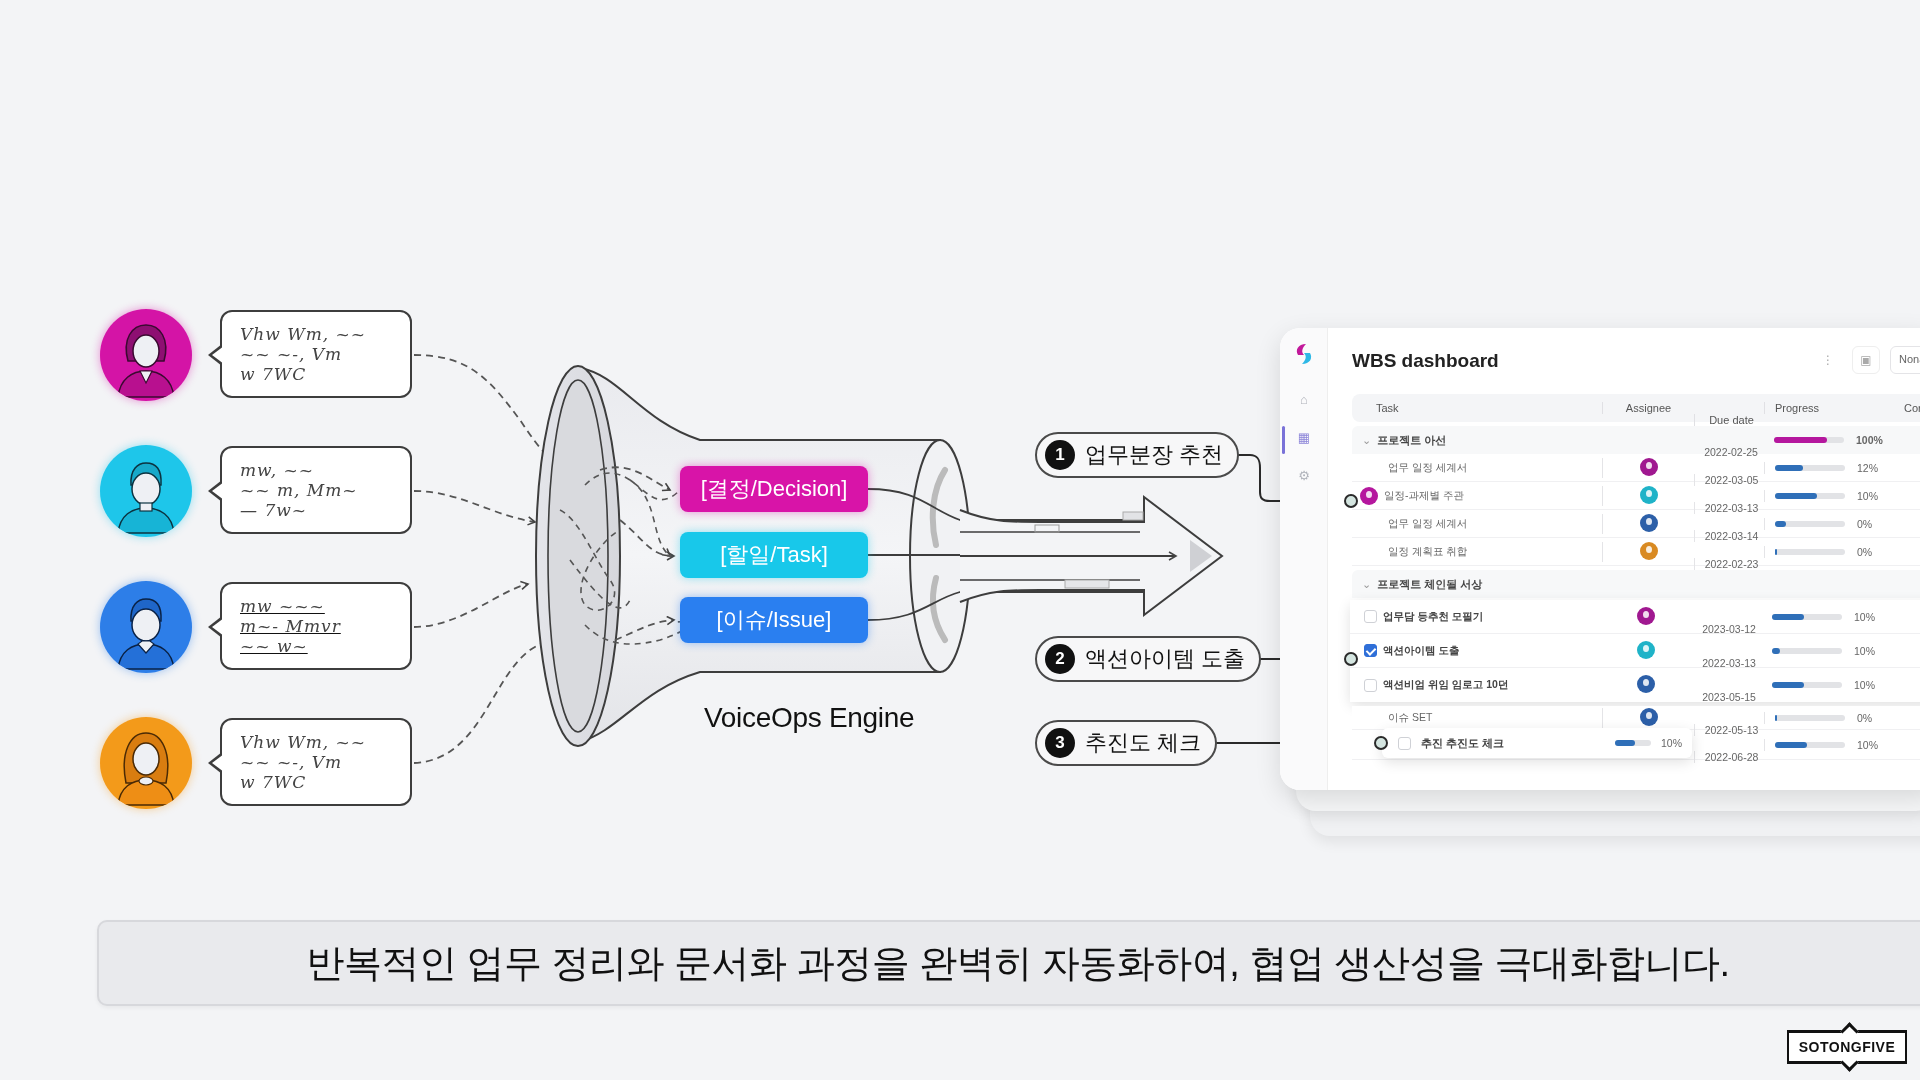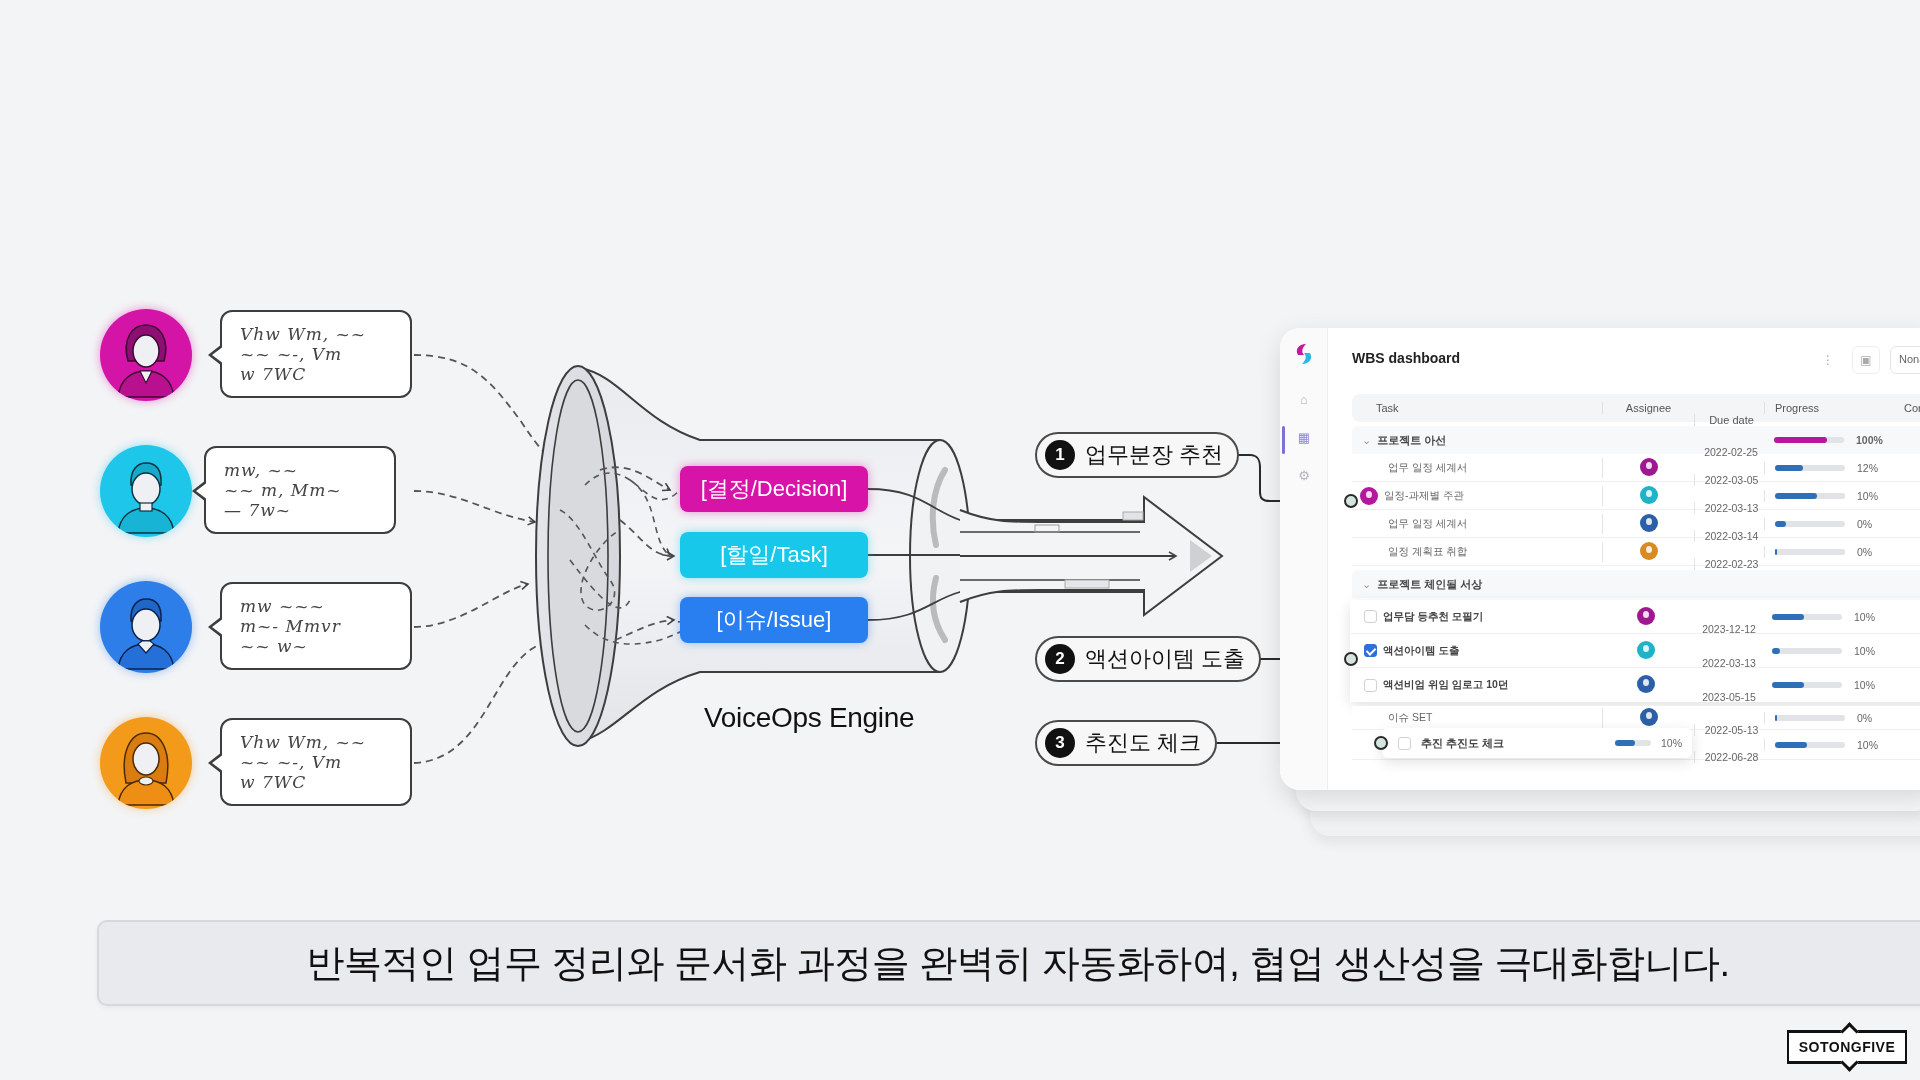--- a/index.html
+++ b/index.html
@@ -82,21 +82,21 @@
     box-shadow: 0 8px 26px rgba(0,0,0,0.12);
     overflow: hidden;
   }
   .dash-side {
     position: absolute; left: 0; top: 0; width: 48px; height: 100%;
     background: #fafafb; border-right: 1px solid #eee;
   }
   .side-logo { position: absolute; left: 12px; top: 14px; width: 24px; height: 24px; }
   .side-icon { position: absolute; left: 16px; width: 16px; height: 16px; color: #b0b3bb; font-size: 13px; text-align: center; line-height: 16px; }
   .side-active-bar { position: absolute; left: 2px; top: 98px; width: 3px; height: 28px; background: #7a72d8; border-radius: 2px; }
-  .dash-title { position: absolute; left: 72px; top: 22px; font-size: 14px; font-weight: 700; color: #222; }
+  .dash-title { position: absolute; left: 72px; top: 22px; font-size: 19px; font-weight: 700; color: #222; }
   .dash-tools { position: absolute; right: -10px; top: 18px; display: flex; gap: 10px; align-items: center; }
   .tool-btn { width: 28px; height: 28px; border-radius: 6px; color: #aaa; font-size: 12px; display: flex; align-items: center; justify-content: center; }
   .tool-select { height: 28px; width: 60px; border: 1px solid #e4e4e7; border-radius: 6px; font-size: 11px; color: #666; padding: 6px 8px; white-space: nowrap; overflow: hidden; }
 
   .table { position: absolute; left: 72px; top: 66px; width: 600px; }
   .thead {
     height: 28px; background: #f4f5f7; border-radius: 8px;
     display: flex; align-items: center; font-size: 11px; color: #555;
   }
   .col-task { width: 250px; padding-left: 24px; }
@@ -273,26 +273,26 @@
     <path d="M18,88 C20,70 32,63 46,63 C60,63 72,70 74,88 Z" fill="#ee8e15" stroke="#4a2a05" stroke-width="1.5"></path>
     <ellipse cx="46" cy="64" rx="7" ry="4" fill="#eef0f4" stroke="#4a2a05" stroke-width="1.2"></ellipse>
   </svg>
 </div>
 
 <div class="abs bubble" style="left:220px;top:310px;">
   <div class="scribble">Vhw Wm, ~~</div>
   <div class="scribble">~~ ~-, Vm</div>
   <div class="scribble">w 7WC</div>
 </div>
-<div class="abs bubble" style="left:204px;top:446px;">
+<div class="abs bubble" style="left:220px;top:446px;">
   <div class="scribble">mw, ~~</div>
   <div class="scribble">~~ m, Mm~</div>
   <div class="scribble">— 7w~</div>
 </div>
-<div class="abs bubble" style="left:220px;top:582px;">
+<div class="abs bubble" style="left:220px;top:582px;text-decoration:underline;">
   <div class="scribble">mw ~~~</div>
   <div class="scribble">m~- Mmvr</div>
   <div class="scribble">~~ w~</div>
 </div>
 <div class="abs bubble" style="left:220px;top:718px;">
   <div class="scribble">Vhw Wm, ~~</div>
   <div class="scribble">~~ ~-, Vm</div>
   <div class="scribble">w 7WC</div>
 </div>
 
@@ -424,21 +424,21 @@
     </div>
   </div>
 
   <div class="abs float-card" style="left:70px;top:272px;width:600px;">
     <div class="row">
       <div class="col-task" style="padding-left:14px;">
           <span class="chk"></span>
           <span>업무담 등추천 모필기</span>
         </div>
       <div class="col-assignee" style="border-left:none;"><span class="mini-av" style="background:#a01890;"></span></div>
-      <div class="col-due" style="border-left:none;font-weight:400;">2023-12-12</div>
+      <div class="col-due" style="border-left:none;font-weight:400;">2023-03-12</div>
       <div class="col-prog" style="border-left:none;">
           <div class="bar-wrap">
             <div class="bar">
               <div class="fill" style="width:45%;"></div>
             </div>
             <span class="pct" style="font-weight:400;">10%</span>
           </div>
         </div>
     </div>
     <div class="row">

